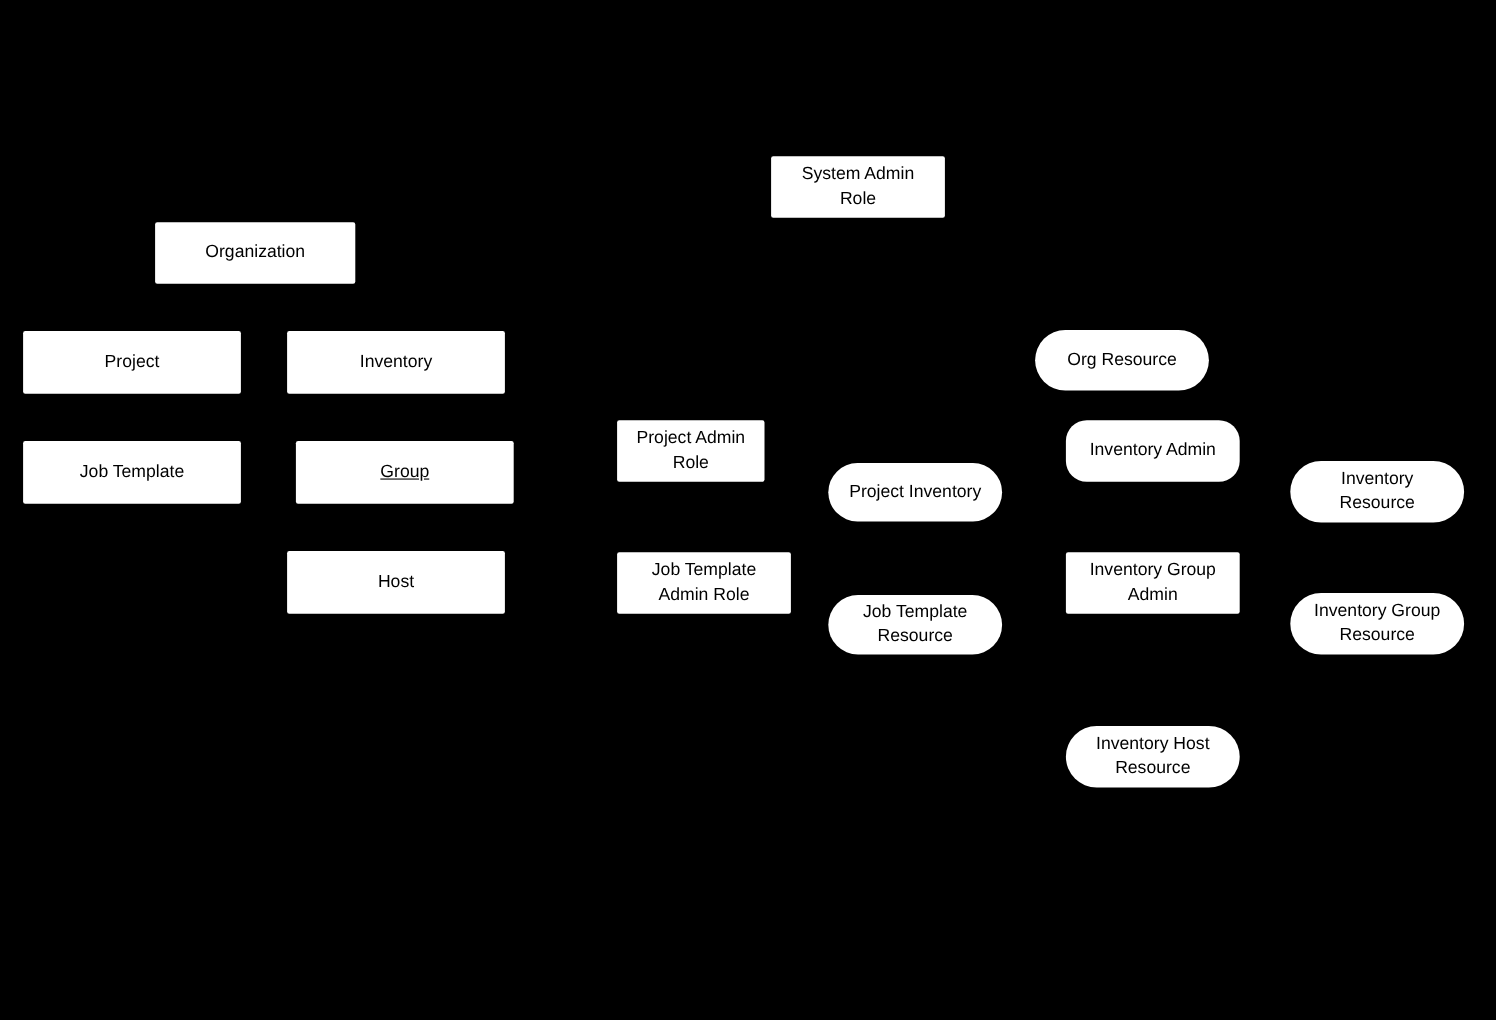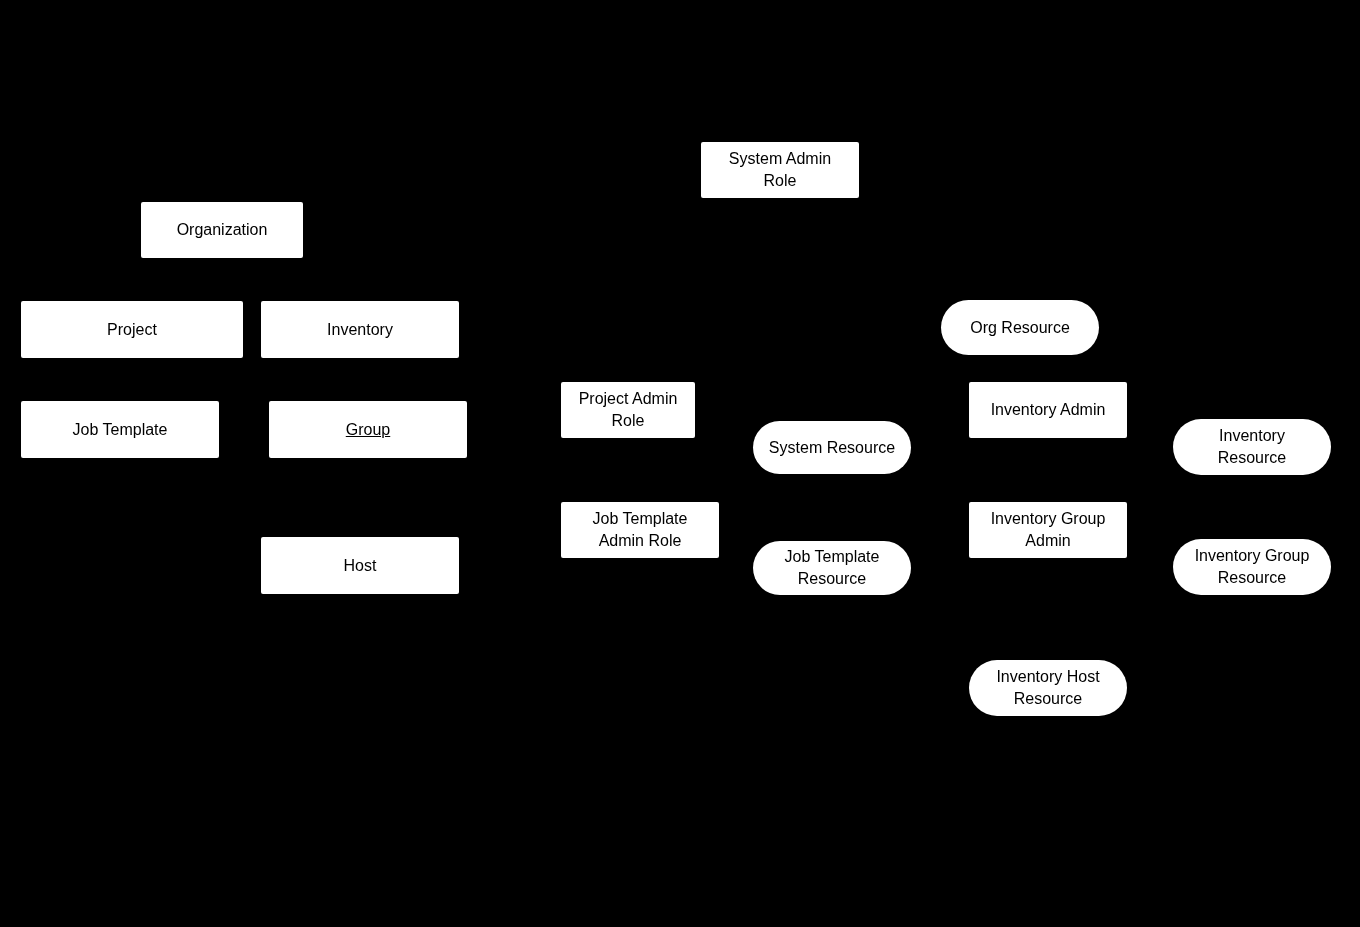--- a/index.html
+++ b/index.html
@@ -40,64 +40,64 @@
   .pill {
     border-radius: 28px;
     margin-top: 38px;
   }
 </style>
 </head>
 <body>
 
 <div class="canvas">
 
-  <div class="node rect" style="left:141px; top:202px; width:162px; height:56px;">
+  <div class="node rect" style="left:141px; top:202px; width:182px; height:56px;">
     <span class="label">Organization</span>
   </div>
 
-  <div class="node rect" style="left:21px; top:301px; width:222px; height:57px;">
+  <div class="node rect" style="left:21px; top:301px; width:198px; height:57px;">
     <span class="label">Project</span>
   </div>
 
   <div class="node rect" style="left:261px; top:301px; width:198px; height:57px;">
     <span class="label">Inventory</span>
   </div>
 
   <div class="node rect" style="left:21px; top:401px; width:198px; height:57px;">
     <span class="label">Job Template</span>
   </div>
 
   <div class="node rect" style="left:269px; top:401px; width:198px; height:57px;text-decoration:underline;">
     <span class="label">Group</span>
   </div>
 
-  <div class="node rect" style="left:261px; top:501px; width:198px; height:57px;margin-top:36px;">
+  <div class="node rect" style="left:261px; top:501px; width:198px; height:57px;">
     <span class="label">Host</span>
   </div>
 
   <div class="node rect" style="left:701px; top:142px; width:158px; height:56px;">
     <span class="label">System Admin
 Role</span>
   </div>
 
 
   <div class="node pill" style="left:941px; top:262px; width:158px; height:55px;">
     <span class="label">Org Resource</span>
   </div>
 
   <div class="node rect" style="left:561px; top:382px; width:134px; height:56px;">
     <span class="label">Project Admin
 Role</span>
   </div>
 
   <div class="node pill" style="left:753px; top:383px; width:158px; height:53px;">
-    <span class="label">System Resource</span>
+    <span class="label">Project Inventory</span>
   </div>
 
-  <div class="node rect" style="left:969px; top:382px; width:158px; height:56px;">
+  <div class="node rect" style="left:969px; top:382px; width:158px; height:56px;border-radius:19px;">
     <span class="label">Inventory Admin</span>
   </div>
 
   <div class="node pill" style="left:1173px; top:381px; width:158px; height:56px;">
     <span class="label">Inventory
 Resource</span>
   </div>
 
   <div class="node rect" style="left:561px; top:502px; width:158px; height:56px;">
     <span class="label">Job Template

